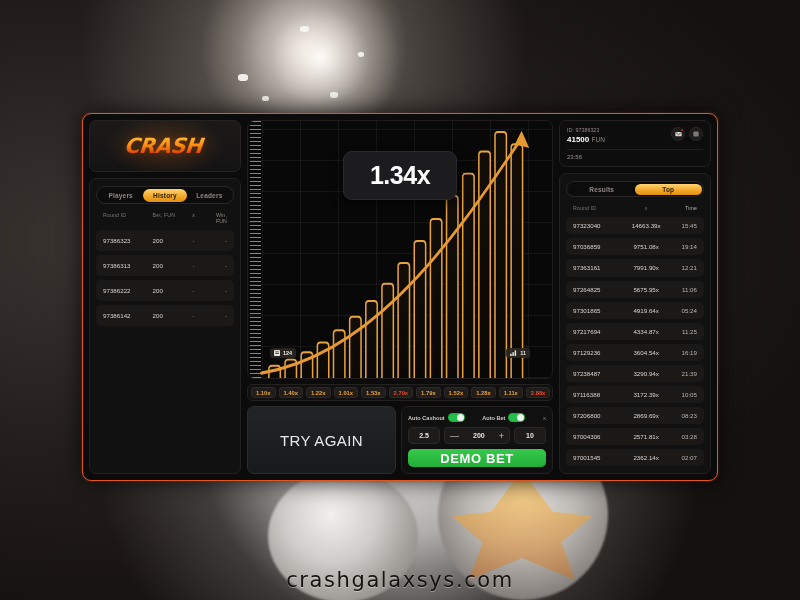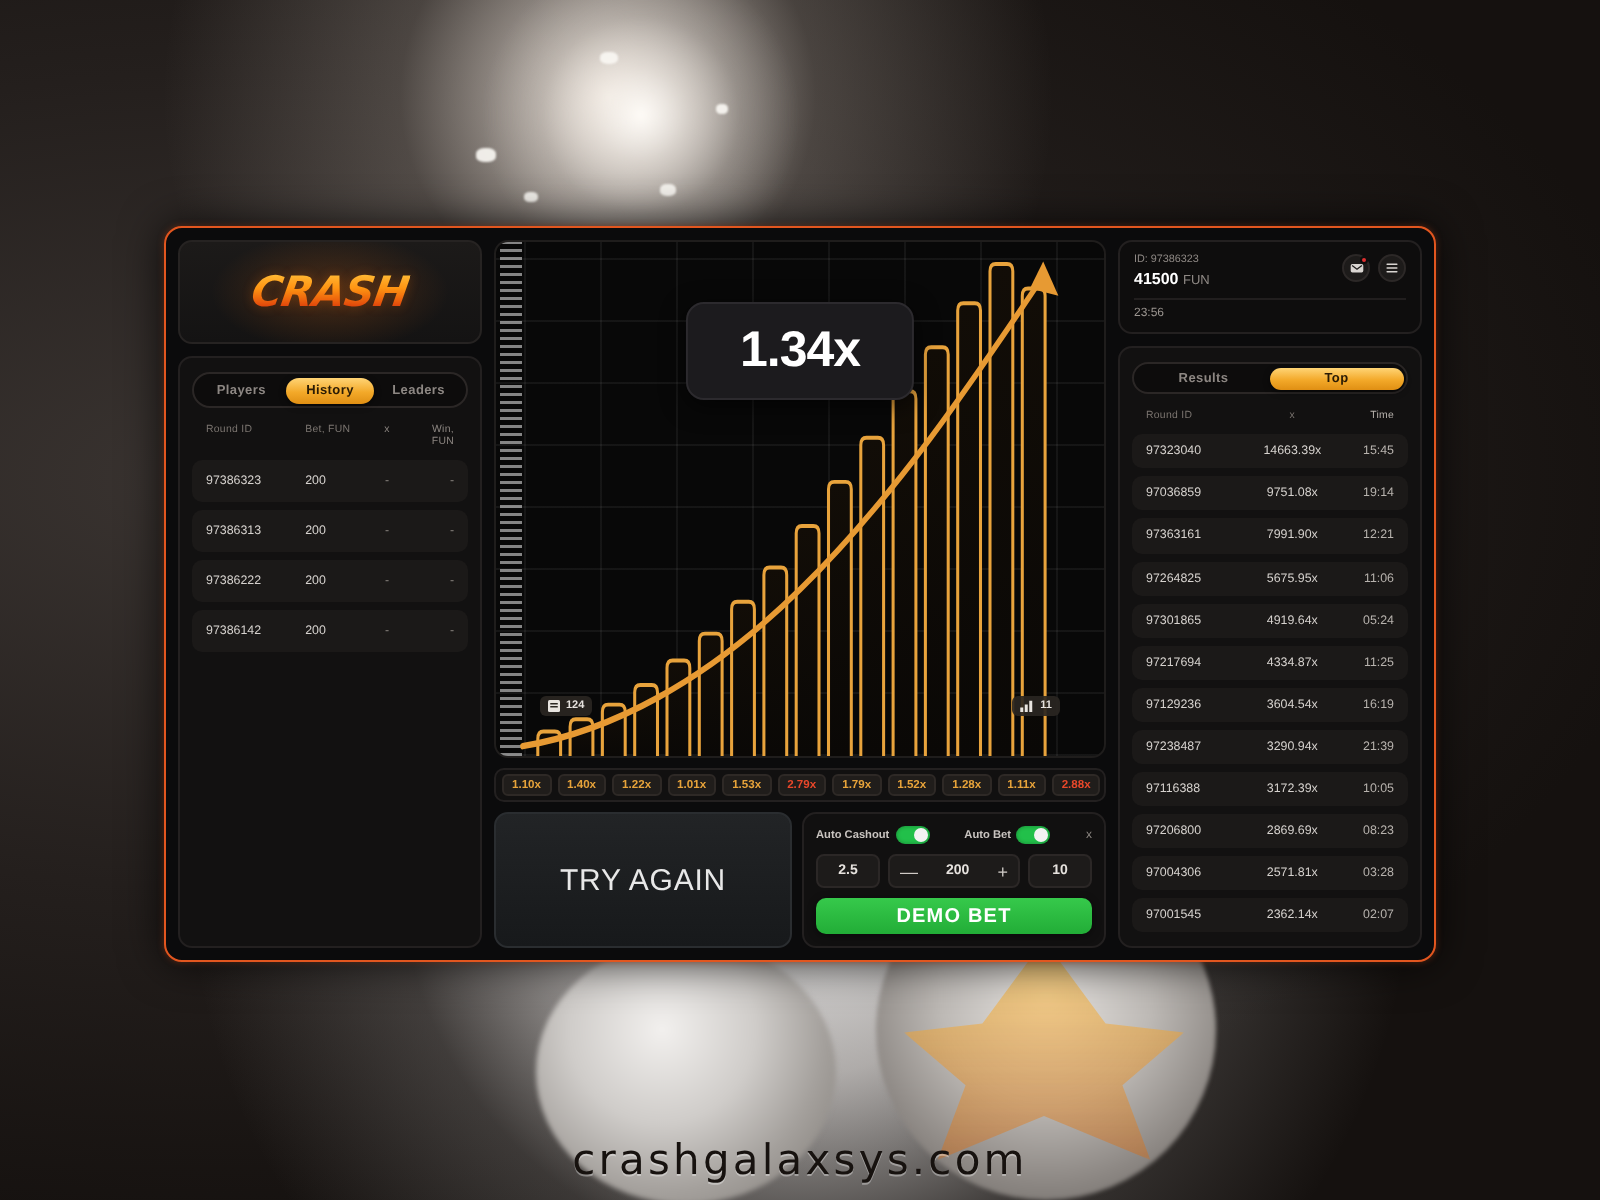--- a/index.html
+++ b/index.html
@@ -280,21 +280,21 @@
     font-size: 7px; font-weight: 700; color: #e6e2de;
   }
   .inp-small { flex: 0 0 32px; }
   .inp-stepper { flex: 1; justify-content: space-between; padding: 0 5px; }
   .inp-stepper .sgn { color: #cfcac6; font-size: 9px; font-weight: 400; cursor: pointer; }
   .bet-btn {
     flex: 1;
     background: linear-gradient(180deg, #36c94b 0%, #22ad37 100%);
     border-radius: 5px;
     display: flex; align-items: center; justify-content: center;
-    font-size: 10px; font-weight: 700; color: #fff;
+    font-size: 13px; font-weight: 700; color: #fff;
     letter-spacing: 0.6px;
     cursor: pointer;
     box-shadow: 0 1px 4px rgba(0,0,0,0.45);
   }
 
   
   .right-col {
     width: 152px; flex: 0 0 152px;
     display: flex; flex-direction: column; gap: 6px;
   }

